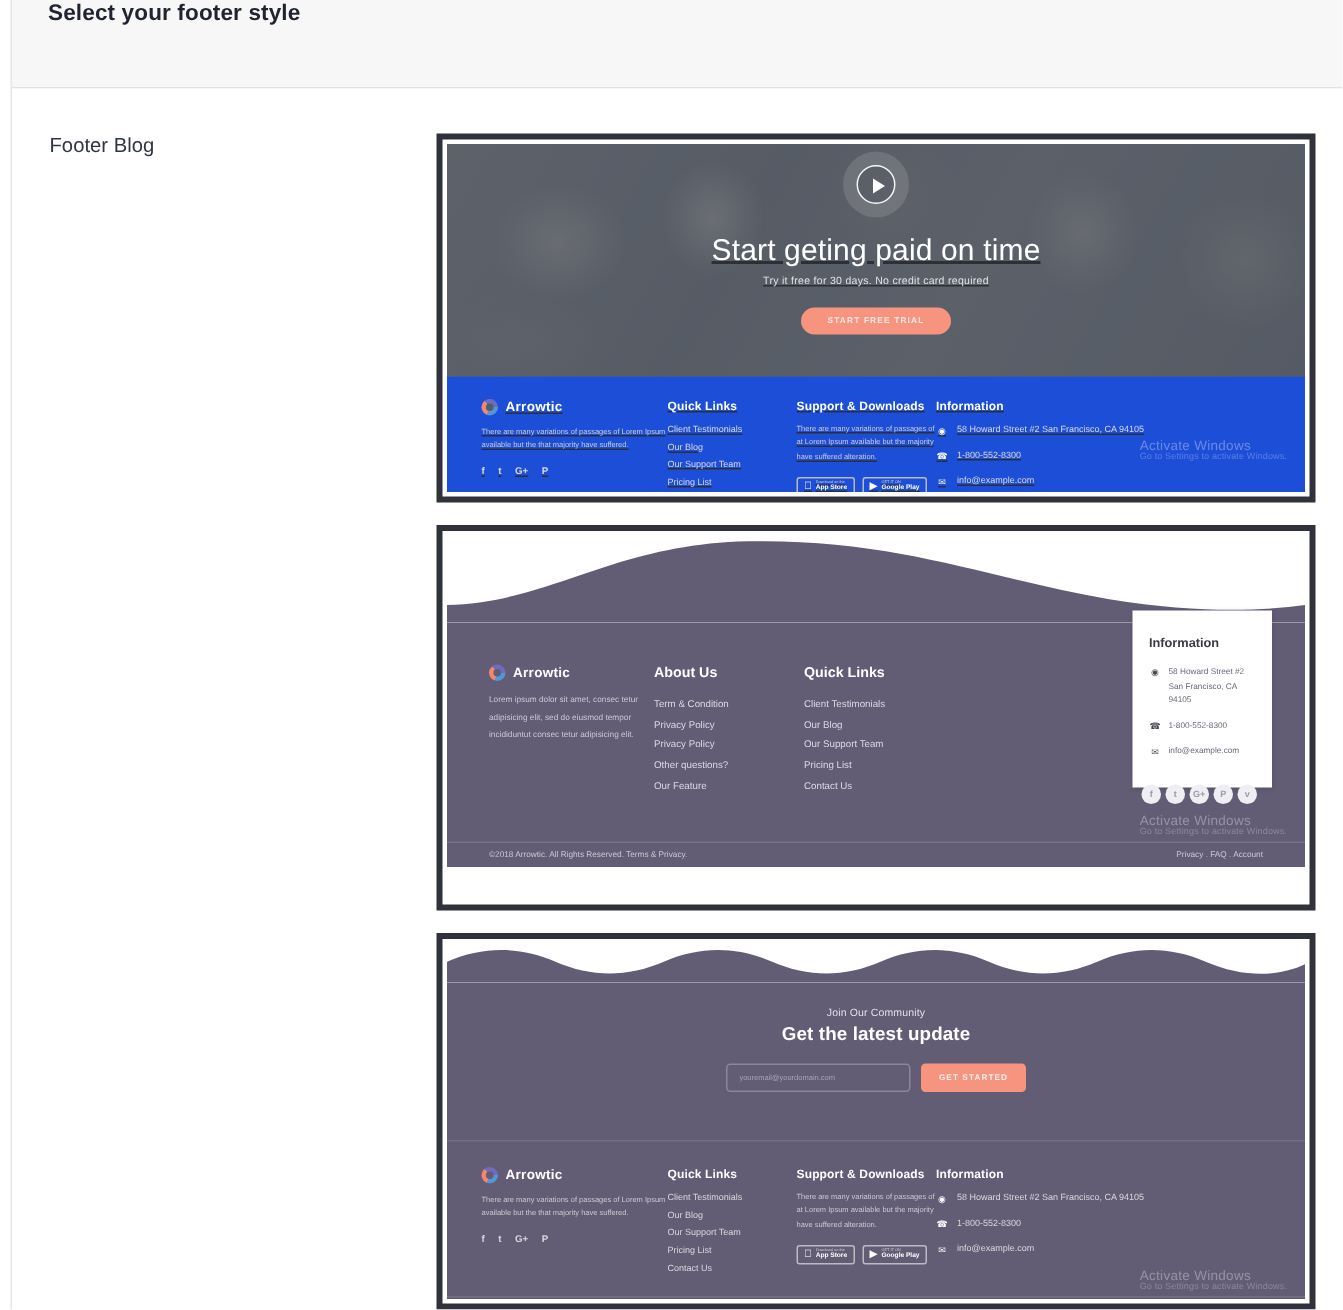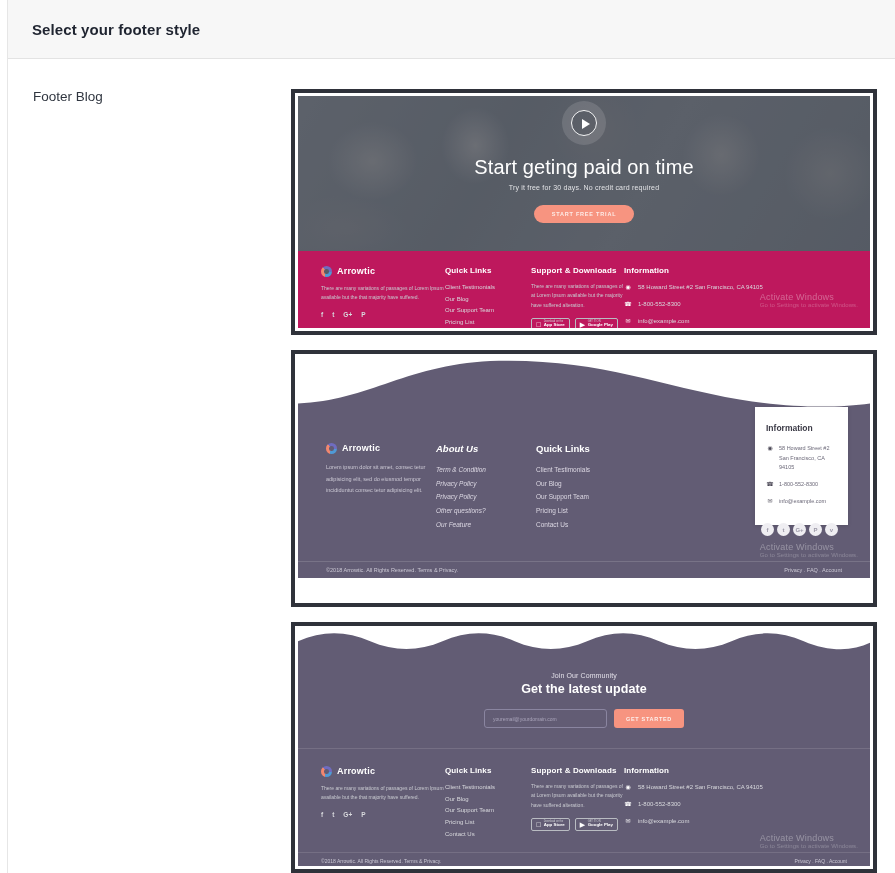--- a/index.html
+++ b/index.html
@@ -12,21 +12,21 @@
     overflow:hidden;
     position:relative;
   }
   .page-wrap { width:895px; height:873px; position:relative; background:#fff; }
   .left-rail { position:absolute; left:0; top:0; width:8px; height:873px; background:#ffffff; border-right:1px solid #e6e6e6; }
 
   
   .panel-header {
     position:absolute; left:8px; top:0; right:0; height:59px;
     background:#f7f7f7; border-bottom:1px solid #e3e3e3;
-    display:flex; align-items:center;
+    display:flex; 
   }
   .panel-header-title {
     font-size:15px; font-weight:bold; color:#1f2430;
     padding-left:24px; letter-spacing:.1px;
   }
 
   
   .panel-body { position:absolute; left:8px; top:59px; right:0; bottom:0; background:#fff; }
   .field-label {
     position:absolute; left:25px; top:30px;
@@ -38,21 +38,21 @@
   .preview-frame {
     border:4px solid #2f323a;
     background:#ffffff;
     padding:3px;
     margin-bottom:15px;
     position:relative;
   }
   .preview-inner { position:relative; overflow:hidden; }
 
   
-  .f-dark { background:#be185d; }
+  .f-dark { background:#1d4ed8;text-decoration:underline; }
 
   
   .fp1 { height:232px; }
   .f1-hero {
     position:relative; height:155px;
     background:linear-gradient(120deg,#6a6f78 0%,#5c626c 35%,#666b75 60%,#5a606a 100%);
     overflow:hidden;
   }
   .f1-hero:before{
     content:""; position:absolute; inset:0;
@@ -136,21 +136,21 @@
   .watermark { position:absolute; right:12px; pointer-events:none; text-align:left; }
   .wm-1 { color:rgba(255,255,255,.33); font-size:9px; letter-spacing:.2px; }
   .wm-2 { color:rgba(255,255,255,.26); font-size:6px; letter-spacing:.1px; }
 
   
   .fp2 { height:243px; background:#ffffff; position:relative; }
   .wave-top { display:block; width:100%; }
   .f2-body { background:#625c74; position:relative; padding:0 0 0 0; }
   .f2-cols { display:flex; padding:28px 28px 0 28px; }
   .f2-c1 { width:110px; }
-  .f2-c2 { width:100px;font-style:italic; }
+  .f2-c2 { width:100px; }
   .f2-c3 { width:100px; }
   .f2-c4 { width:auto; flex:1; }
   .f2-head { color:#fff; font-size:9.5px; font-weight:bold; margin-bottom:9px; }
   .f2-para { color:#cbc8d4; font-size:5.5px; line-height:2.1; }
   .f2-links { list-style:none; margin:0; padding:0; }
   .f2-links li { color:#ddd9e4; font-size:6.5px; line-height:2.1; }
 
   .info-card {
     position:absolute; right:22px; top:-8px; width:93px;
     background:#fff; padding:16px 11px 0 11px; min-height:118px;
@@ -169,21 +169,21 @@
   .f2-bottom {
     border-top:1px solid rgba(255,255,255,.14);
     display:flex; justify-content:space-between;
     padding:5px 28px 5px 28px; margin-top:30px;
     color:#cbc8d4; font-size:5.5px;
   }
 
   
   .fp3 { height:237px; background:#ffffff; position:relative; }
   .f3-body { background:#625c74; position:relative; }
-  .f3-news { text-align:center; padding:17px 0 20px 0; border-bottom:1px solid rgba(255,255,255,.12); }
+  .f3-news { text-align:center; padding:17px 0 32px 0; border-bottom:1px solid rgba(255,255,255,.12); }
   .f3-eyebrow { color:#e3e0e9; font-size:7px; letter-spacing:.1px; }
   .f3-title { color:#fff; font-size:12.5px; font-weight:bold; margin-top:3px; letter-spacing:.1px; }
   .f3-form { margin-top:13px; display:flex; justify-content:center; gap:7px; }
   .f3-input {
     width:123px; height:19px; border:1px solid #8a85a0;
     background:transparent; border-radius:3px;
     color:#bdb9cb; font-size:5px; padding:0 8px;
     font-family:"Liberation Sans", sans-serif;
   }
   .f3-input::placeholder { color:#a9a4ba; }

